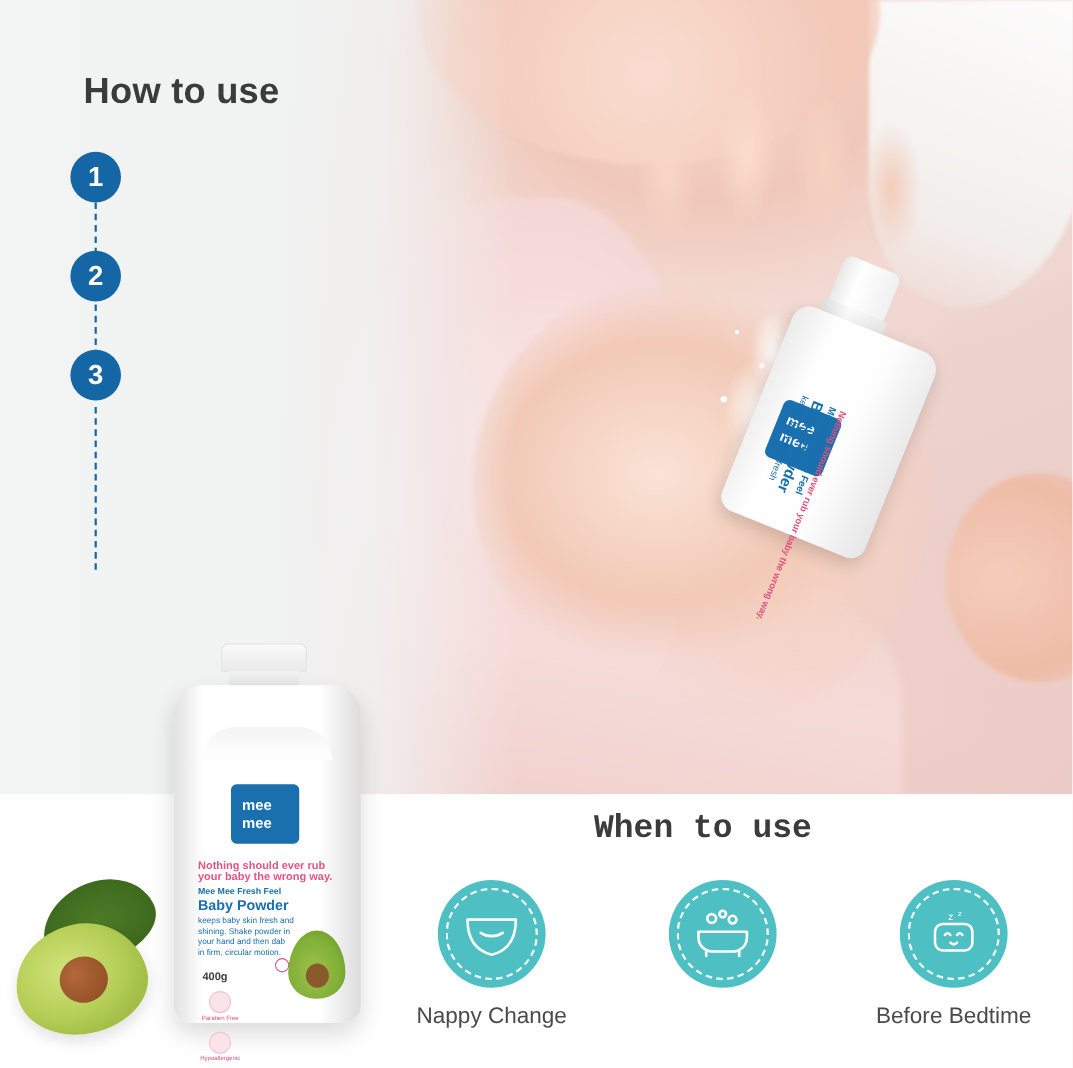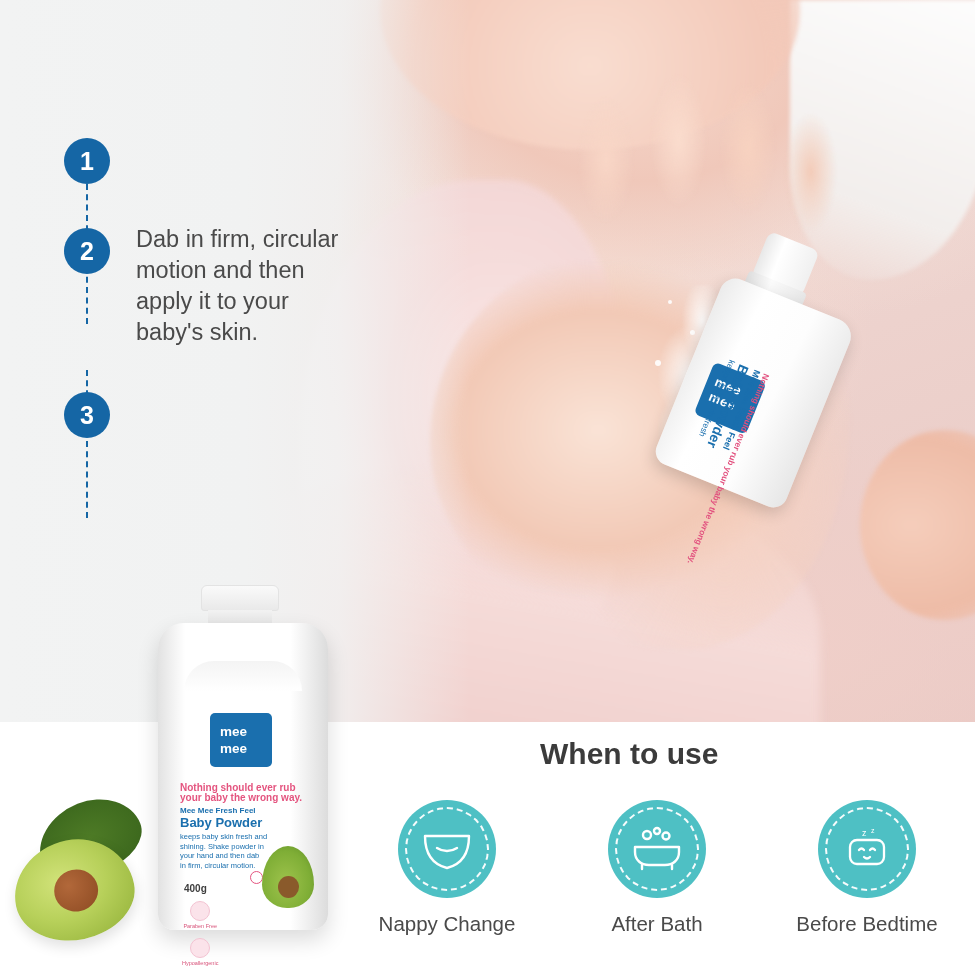--- a/index.html
+++ b/index.html
@@ -295,21 +295,21 @@
     background: radial-gradient(ellipse at 50% 50%, #4e7b26 0%, #3e6a1e 70%, #33581a 100%);
     border-radius: 52% 48% 46% 54% / 60% 58% 42% 40%;
     transform: rotate(-22deg);
     z-index: 5;
   }
 
   
   .when-title {
     position: absolute;
     left: 540px; top: 737px;
-    font-size: 30px; font-weight: bold; color: #3b3b3b;
+    font-size: 30px; font-weight: bold; color: #3b3b3b; font-family: Liberation Mono, monospace;
   }
   .when-items {
     position: absolute;
     left: 352px; top: 800px;
     width: 610px;
     display: flex; justify-content: space-between;
   }
   .when-item { width: 190px; text-align: center; }
   .when-circle {
     width: 98px; height: 98px; border-radius: 50%;
@@ -363,35 +363,32 @@
 your baby the wrong way.</div>
           <div class="bt-t2">Mee Mee Fresh Feel</div>
           <div class="bt-t3">Baby Powder</div>
           <div class="bt-t4">keeps baby skin fresh</div>
         </div>
       </div>
     </div>
 
     <div class="text-scrim"></div>
 
+    <div class="howto-title">How to use</div>
 
     <div class="steps">
       <div class="dash-line" style="top:46px;height:140px;"></div>
       <div class="dash-line" style="top:232px;height:148px;"></div>
 
       <div class="step" style="margin-bottom:44px;">
         <div class="step-badge">1</div>
       </div>
 
       <div class="step" style="margin-bottom:44px;">
         <div class="step-badge">2</div>
-        <div class="step-text">Dab in firm, circular
-motion and then
-apply it to your
-baby's skin.</div>
       </div>
 
       <div class="step">
         <div class="step-badge">3</div>
       </div>
     </div>
   </div>
 
   <div class="bottom-band"></div>
 
@@ -453,21 +450,20 @@
     <div class="when-item">
       <div class="when-circle">
         <svg width="54" height="46" viewBox="0 0 54 46" fill="none" stroke="#ffffff" stroke-width="2.4" stroke-linecap="round" stroke-linejoin="round">
           <circle cx="17" cy="9" r="4"></circle>
           <circle cx="27" cy="5" r="3"></circle>
           <circle cx="36" cy="10" r="3.5"></circle>
           <path d="M5 21 h44 v5 c0 8 -6 13 -14 13 h-16 c-8 0 -14 -5 -14 -13 z"></path>
           <path d="M12 39 v4 M42 39 v4"></path>
         </svg>
       </div>
-      <div class="when-label">After Bath</div>
     </div>
 
     <div class="when-item">
       <div class="when-circle">
         <svg width="54" height="46" viewBox="0 0 54 46" fill="none" stroke="#ffffff" stroke-width="2.3" stroke-linecap="round" stroke-linejoin="round">
           <text x="22" y="10" font-size="9" fill="#ffffff" stroke="none" font-family="Liberation Sans, sans-serif">z</text>
           <text x="31" y="7" font-size="7" fill="#ffffff" stroke="none" font-family="Liberation Sans, sans-serif">z</text>
           <rect x="10" y="14" width="34" height="24" rx="7"></rect>
           <path d="M19 24 q2.5 -3 5 0 M30 24 q2.5 -3 5 0"></path>
           <path d="M24 31 q3 3 6 0"></path>

